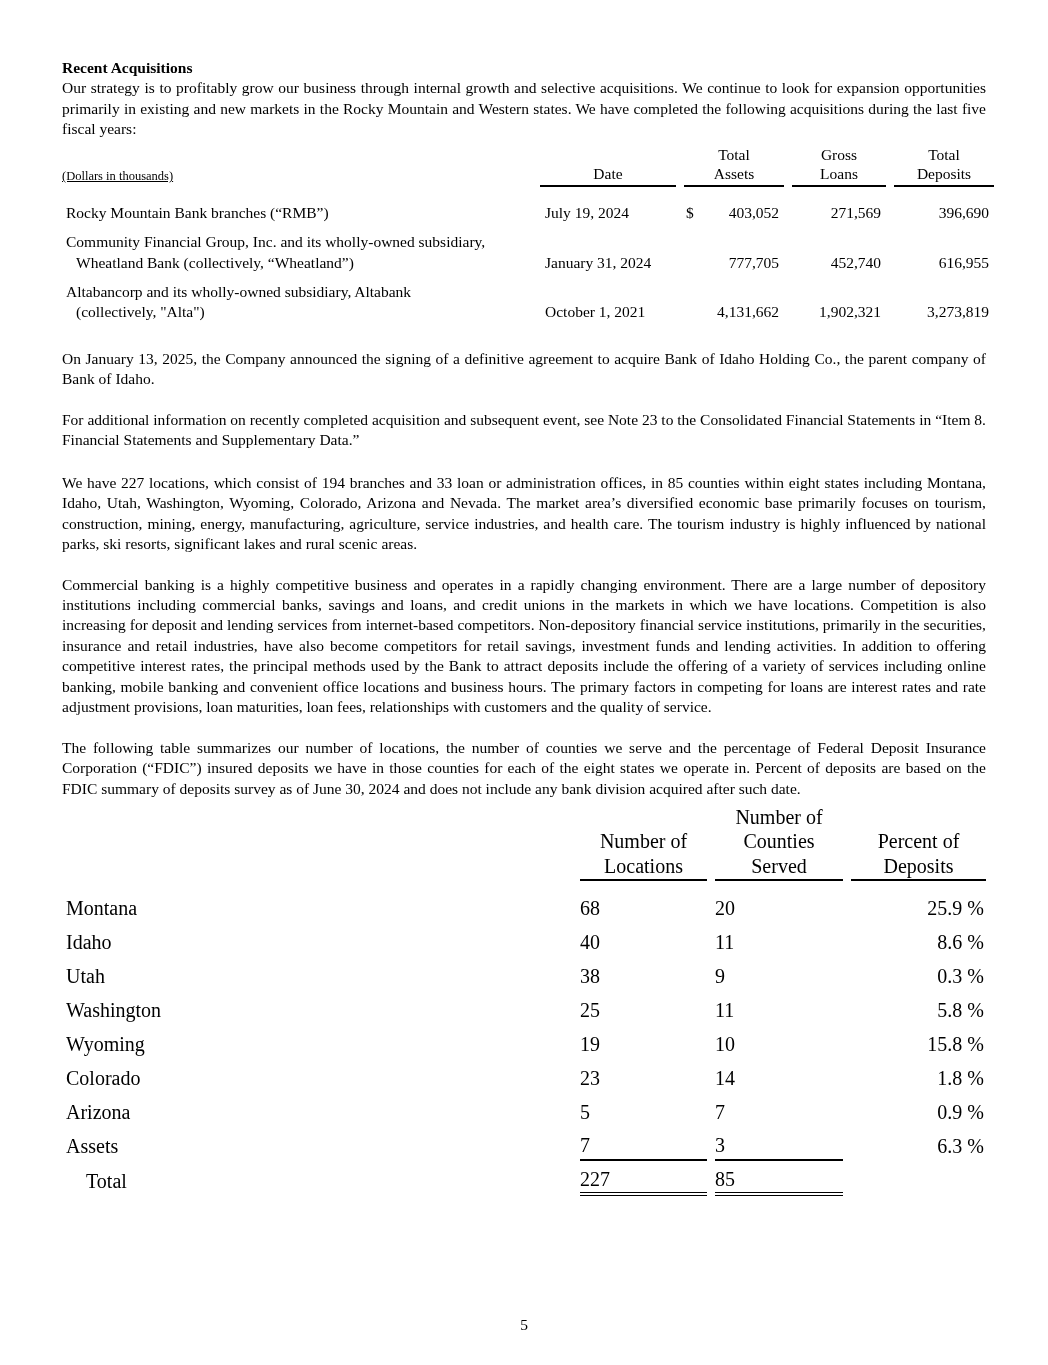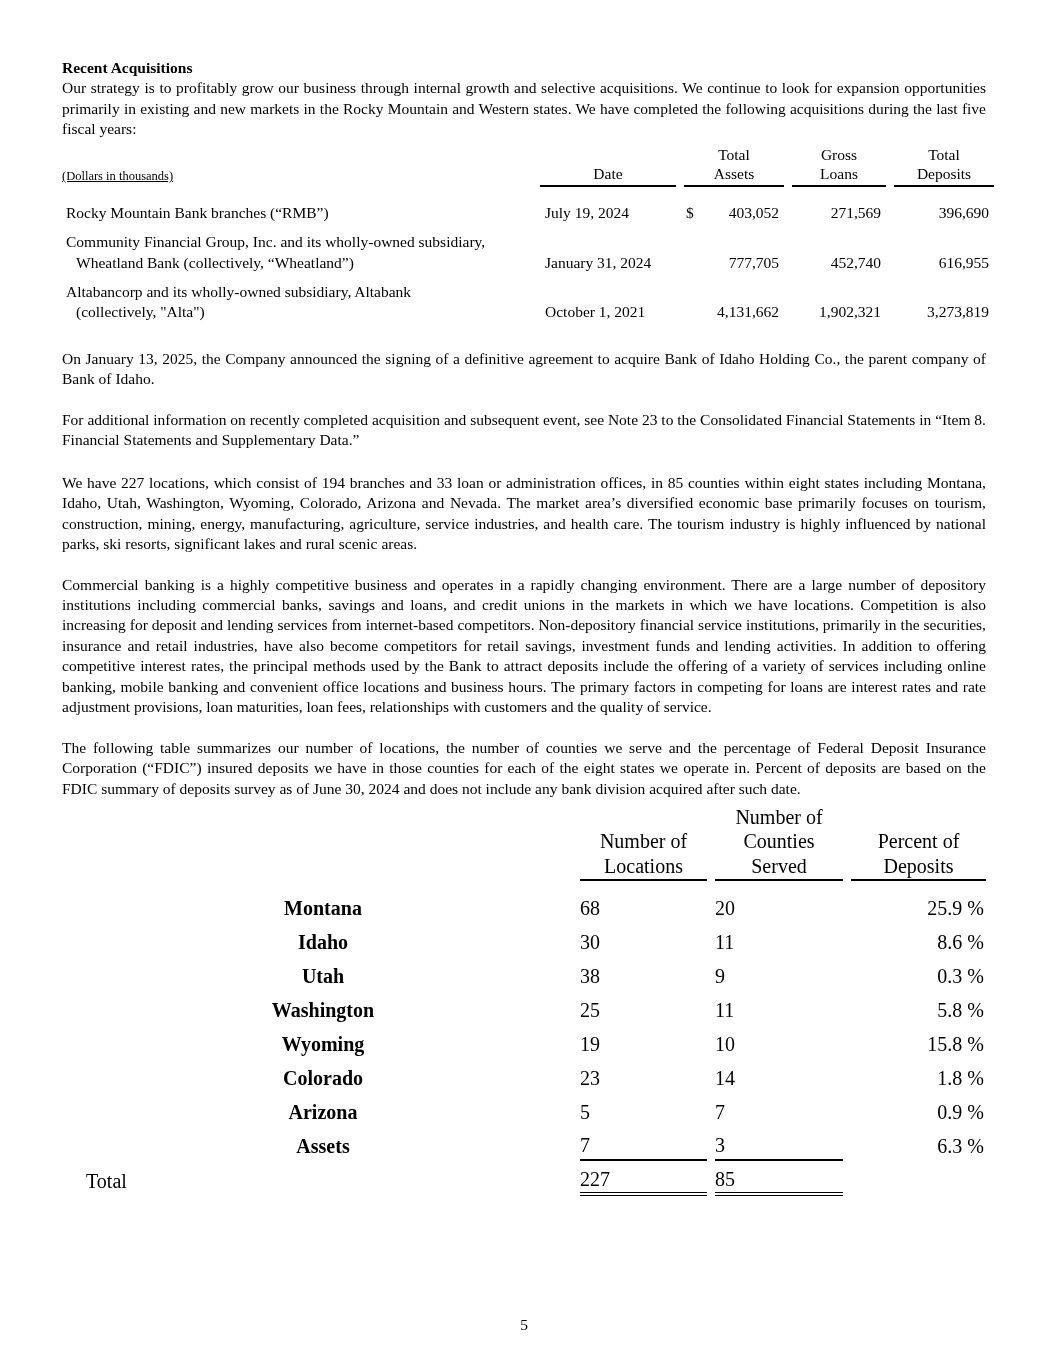--- a/index.html
+++ b/index.html
@@ -25,21 +25,21 @@
   table.acq tr.datarow td { padding-top:9px; }
   table.acq tr.datarow.first td { padding-top:16px; }
   .units { font-size:12.5px; text-decoration:underline;font-family:Liberation Serif, serif; }
   .moneyflex { display:flex; justify-content:space-between; align-items:flex-end; padding-left:2px; }
 
   
   table.loc { border-collapse:collapse; width:924px; table-layout:fixed; margin:4px 0 0 0; }
   table.loc th, table.loc td { padding:0; vertical-align:bottom; font-weight:normal; font-size:20px; }
   table.loc thead th.colhead { border-bottom:2px solid #000; text-align:center; line-height:1.22; padding-bottom:1px; }
   table.loc thead th .l1, table.loc thead th .l2 { display:block; }
-  table.loc td.state { text-align:center; padding-left:4px;font-weight:bold; }
+  table.loc td.state { text-align:left; padding-left:4px; }
   table.loc td.num { text-align:left; padding-right:6px; }
   table.loc td.pct { text-align:right; padding-right:2px; }
   table.loc tr.datarow td { padding-top:7.5px; }
   table.loc tr.datarow.first td { padding-top:14px; }
   table.loc tr.lastrow td.ruled { border-bottom:2px solid #000; }
   table.loc tr.totalrow td { padding-top:5px; }
   table.loc tr.totalrow td.dbl { border-bottom:4px double #000; }
   table.loc td.totallbl { text-align:left; padding-left:24px; }
 
   .pagenum { position:absolute; bottom:30px; left:0; width:100%; text-align:center; font-size:15.5px; }
@@ -179,21 +179,21 @@
         <tr class="datarow first">
           <td class="state">Montana</td>
           <td class="num">68</td>
             <td></td>
           <td class="num">20</td>
             <td></td>
           <td class="pct">25.9 %</td>
         </tr>
         <tr class="datarow">
           <td class="state">Idaho</td>
-          <td class="num">30</td>
+          <td class="num">40</td>
             <td></td>
           <td class="num">11</td>
             <td></td>
           <td class="pct">8.6 %</td>
         </tr>
         <tr class="datarow">
           <td class="state">Utah</td>
           <td class="num">38</td>
             <td></td>
           <td class="num">9</td>

